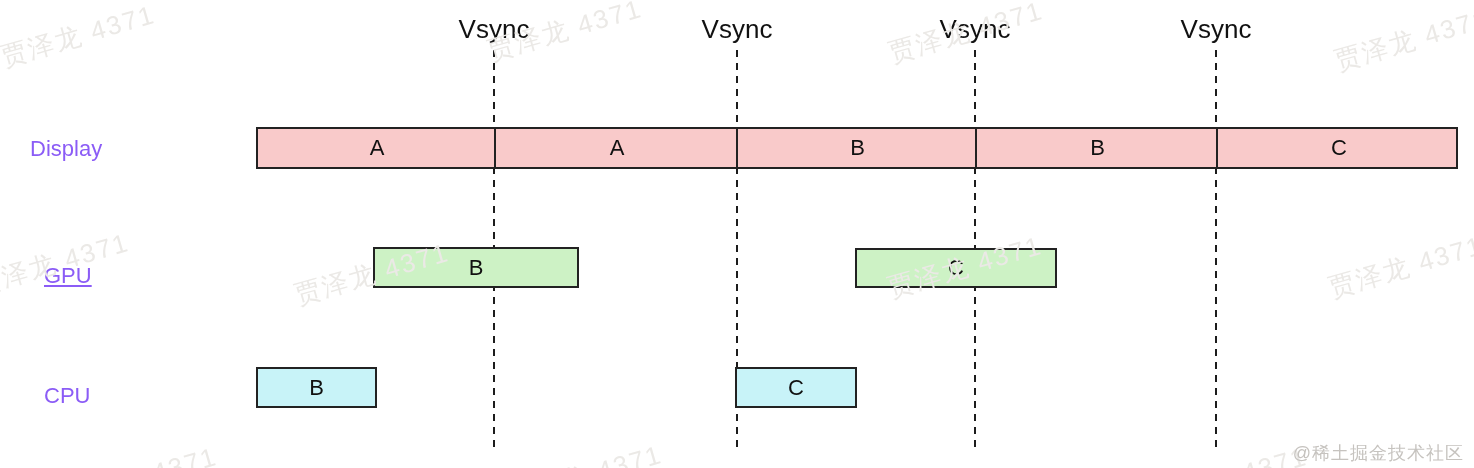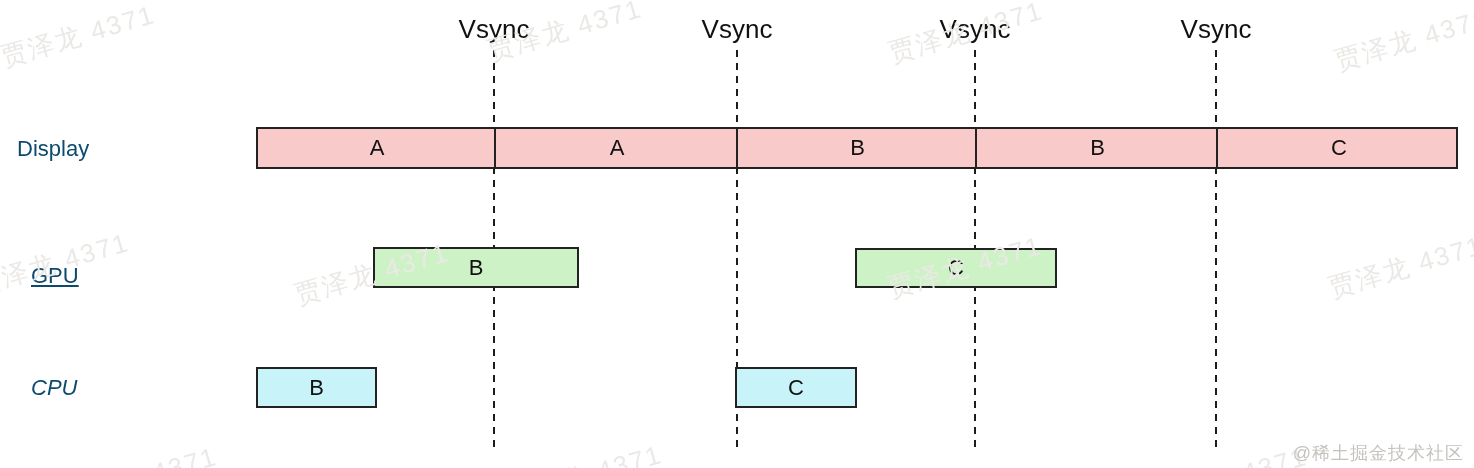--- a/index.html
+++ b/index.html
@@ -12,22 +12,23 @@
     position: relative;
     width: 1474px;
     height: 468px;
     background: #ffffff;
     overflow: hidden;
   }
   .row-label {
     position: absolute;
     transform: translateY(-50%);
     font-size: 22px;
-    color: #0c4a6e;
+    color: #8b5cf6;
     white-space: nowrap;
+    margin-left: 13px;
   }
   .vsync-label {
     position: absolute;
     transform: translateX(-50%);
     font-size: 26px;
     color: #111111;
     white-space: nowrap;
   }
   .vsync-line {
     position: absolute;
@@ -87,21 +88,21 @@
 <body>
 
 <div id="stage">
 
   <div id="diagram-layer">
 
     <div class="row-label" id="label-display" style="left: 17px; top: 149px;">Display</div>
 
     <div class="row-label" id="label-gpu" style="left: 31px; top: 276px; text-decoration: underline;">GPU</div>
 
-    <div class="row-label" id="label-cpu" style="left: 31px; top: 388px; font-style: italic;">CPU</div>
+    <div class="row-label" id="label-cpu" style="left: 31px; top: 396px;">CPU</div>
 
     <div id="vsync-layer">
         <div class="vsync-label" style="left: 494px; top: 14px;">Vsync</div>
         <div class="vsync-line" style="left: 493px; top: 50px; height: 397px;"></div>
         <div class="vsync-label" style="left: 737px; top: 14px;">Vsync</div>
         <div class="vsync-line" style="left: 736px; top: 50px; height: 397px;"></div>
         <div class="vsync-label" style="left: 975px; top: 14px;">Vsync</div>
         <div class="vsync-line" style="left: 974px; top: 50px; height: 397px;"></div>
         <div class="vsync-label" style="left: 1216px; top: 14px;">Vsync</div>
         <div class="vsync-line" style="left: 1215px; top: 50px; height: 397px;"></div>

